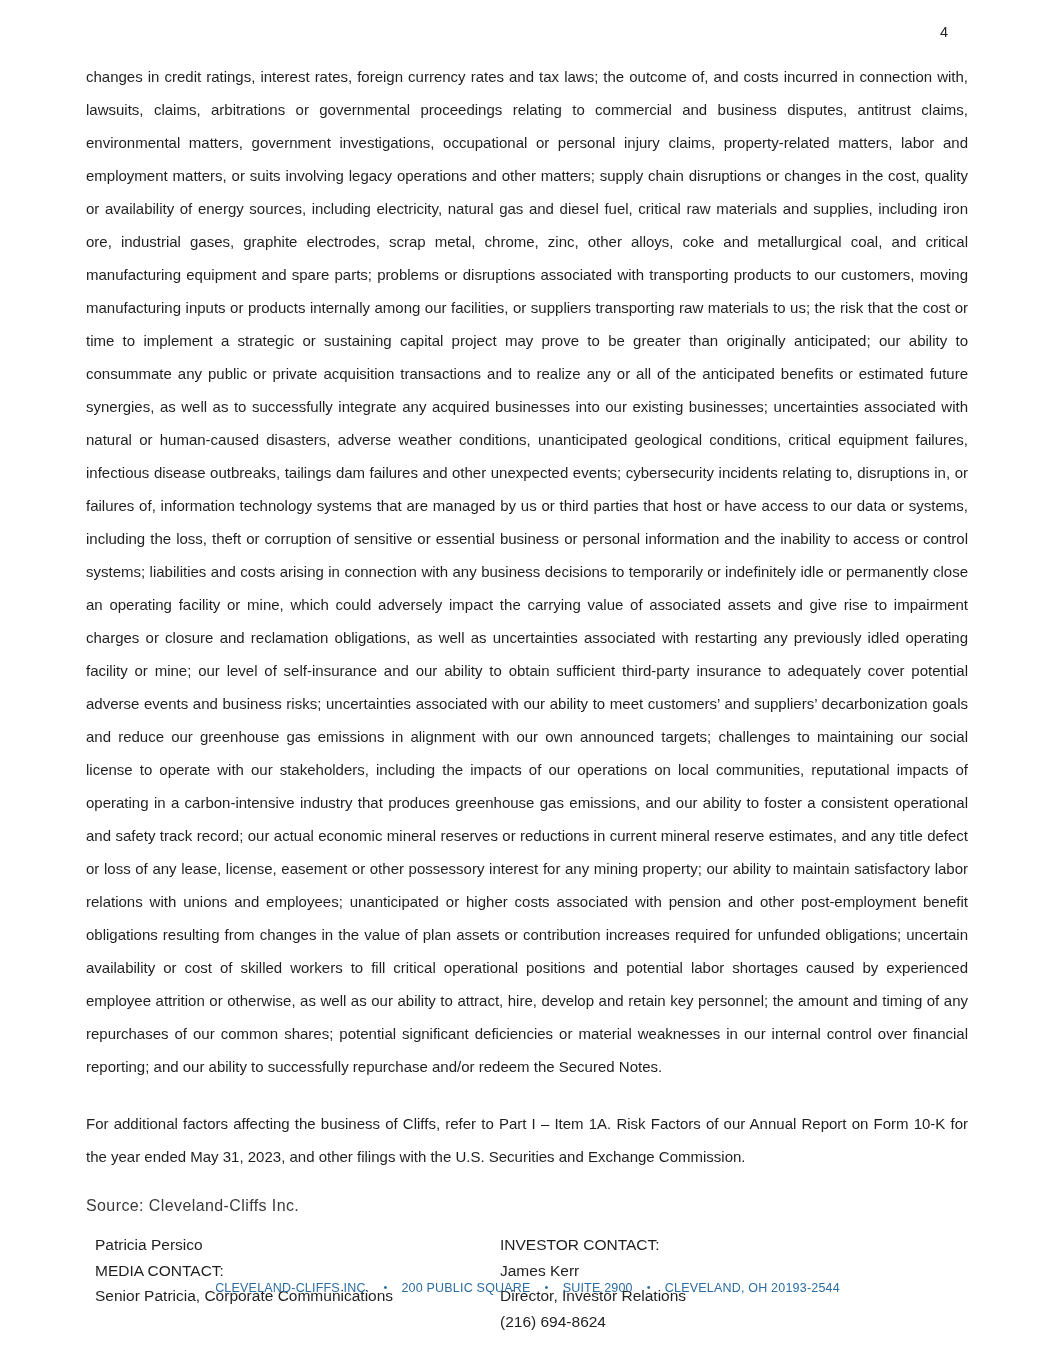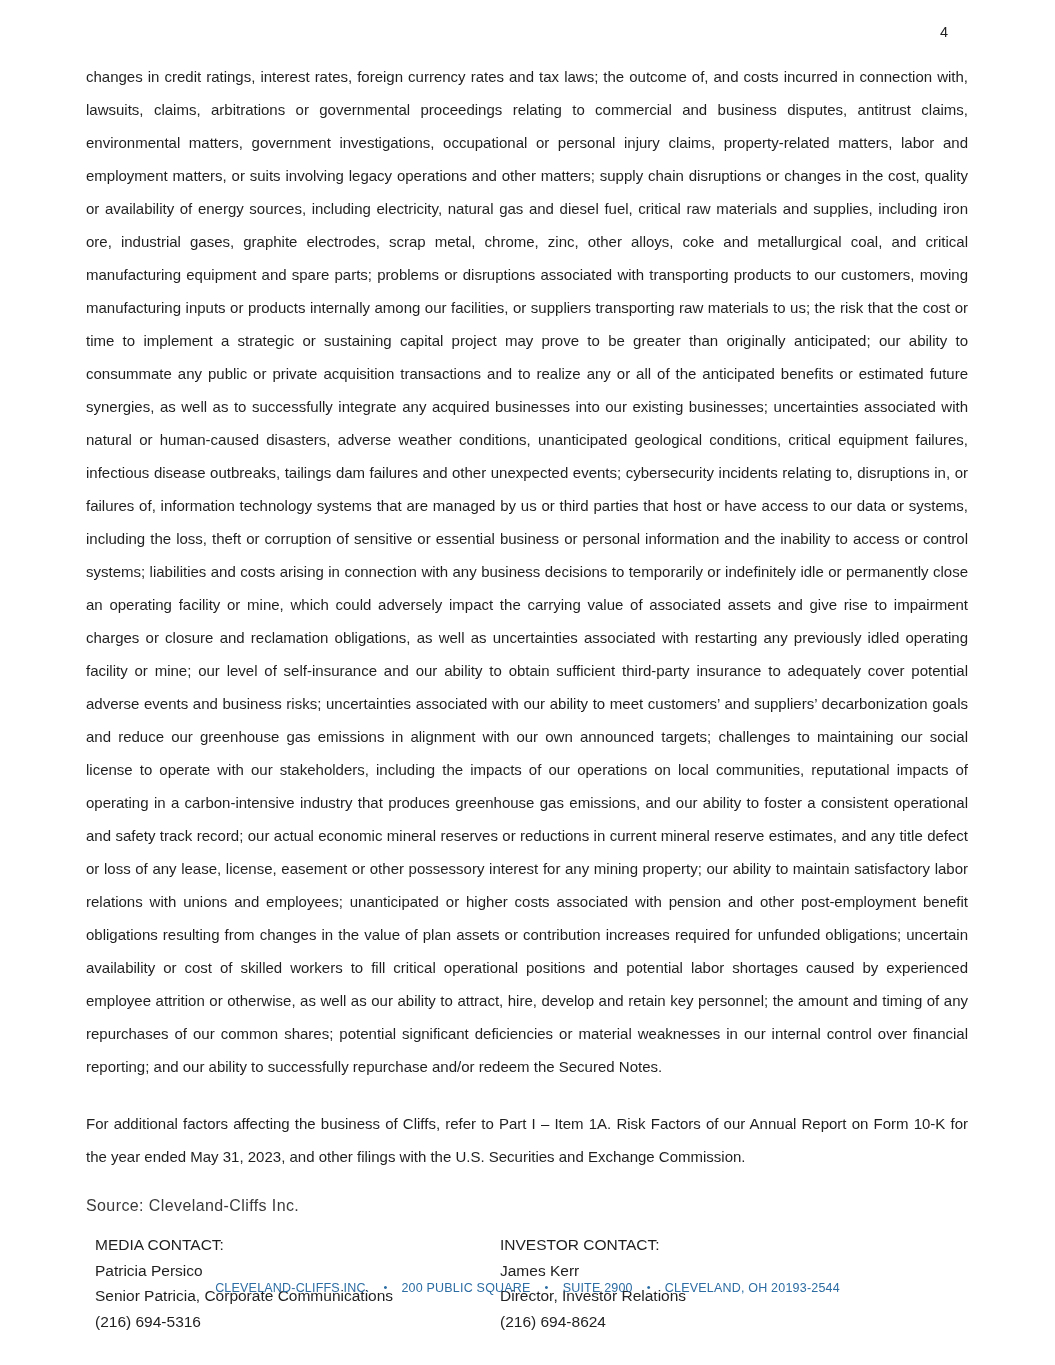--- a/index.html
+++ b/index.html
@@ -82,24 +82,23 @@
 <div class="content">
 
   <p class="body-paragraph">changes in credit ratings, interest rates, foreign currency rates and tax laws; the outcome of, and costs incurred in connection with, lawsuits, claims, arbitrations or governmental proceedings relating to commercial and business disputes, antitrust claims, environmental matters, government investigations, occupational or personal injury claims, property-related matters, labor and employment matters, or suits involving legacy operations and other matters; supply chain disruptions or changes in the cost, quality or availability of energy sources, including electricity, natural gas and diesel fuel, critical raw materials and supplies, including iron ore, industrial gases, graphite electrodes, scrap metal, chrome, zinc, other alloys, coke and metallurgical coal, and critical manufacturing equipment and spare parts; problems or disruptions associated with transporting products to our customers, moving manufacturing inputs or products internally among our facilities, or suppliers transporting raw materials to us; the risk that the cost or time to implement a strategic or sustaining capital project may prove to be greater than originally anticipated; our ability to consummate any public or private acquisition transactions and to realize any or all of the anticipated benefits or estimated future synergies, as well as to successfully integrate any acquired businesses into our existing businesses; uncertainties associated with natural or human-caused disasters, adverse weather conditions, unanticipated geological conditions, critical equipment failures, infectious disease outbreaks, tailings dam failures and other unexpected events; cybersecurity incidents relating to, disruptions in, or failures of, information technology systems that are managed by us or third parties that host or have access to our data or systems, including the loss, theft or corruption of sensitive or essential business or personal information and the inability to access or control systems; liabilities and costs arising in connection with any business decisions to temporarily or indefinitely idle or permanently close an operating facility or mine, which could adversely impact the carrying value of associated assets and give rise to impairment charges or closure and reclamation obligations, as well as uncertainties associated with restarting any previously idled operating facility or mine; our level of self-insurance and our ability to obtain sufficient third-party insurance to adequately cover potential adverse events and business risks; uncertainties associated with our ability to meet customers’ and suppliers’ decarbonization goals and reduce our greenhouse gas emissions in alignment with our own announced targets; challenges to maintaining our social license to operate with our stakeholders, including the impacts of our operations on local communities, reputational impacts of operating in a carbon-intensive industry that produces greenhouse gas emissions, and our ability to foster a consistent operational and safety track record; our actual economic mineral reserves or reductions in current mineral reserve estimates, and any title defect or loss of any lease, license, easement or other possessory interest for any mining property; our ability to maintain satisfactory labor relations with unions and employees; unanticipated or higher costs associated with pension and other post-employment benefit obligations resulting from changes in the value of plan assets or contribution increases required for unfunded obligations; uncertain availability or cost of skilled workers to fill critical operational positions and potential labor shortages caused by experienced employee attrition or otherwise, as well as our ability to attract, hire, develop and retain key personnel; the amount and timing of any repurchases of our common shares; potential significant deficiencies or material weaknesses in our internal control over financial reporting; and our ability to successfully repurchase and/or redeem the Secured Notes.</p>
 
   <p class="body-paragraph">For additional factors affecting the business of Cliffs, refer to Part I – Item 1A. Risk Factors of our Annual Report on Form 10-K for the year ended May 31, 2023, and other filings with the U.S. Securities and Exchange Commission.</p>
 
   <div class="source-line">Source: Cleveland-Cliffs Inc.</div>
 
   <div class="contacts">
     <div class="contact-col media">
+      <div>Patricia Persico</div>
       <div>MEDIA CONTACT:</div>
-      <div>Patricia Persico</div>
       <div>Senior Patricia, Corporate Communications</div>
-      <div>(216) 694-5316</div>
     </div>
     <div class="contact-col investor">
       <div>INVESTOR CONTACT:</div>
       <div>James Kerr</div>
       <div>Director, Investor Relations</div>
       <div>(216) 694-8624</div>
     </div>
   </div>
 
 </div>

